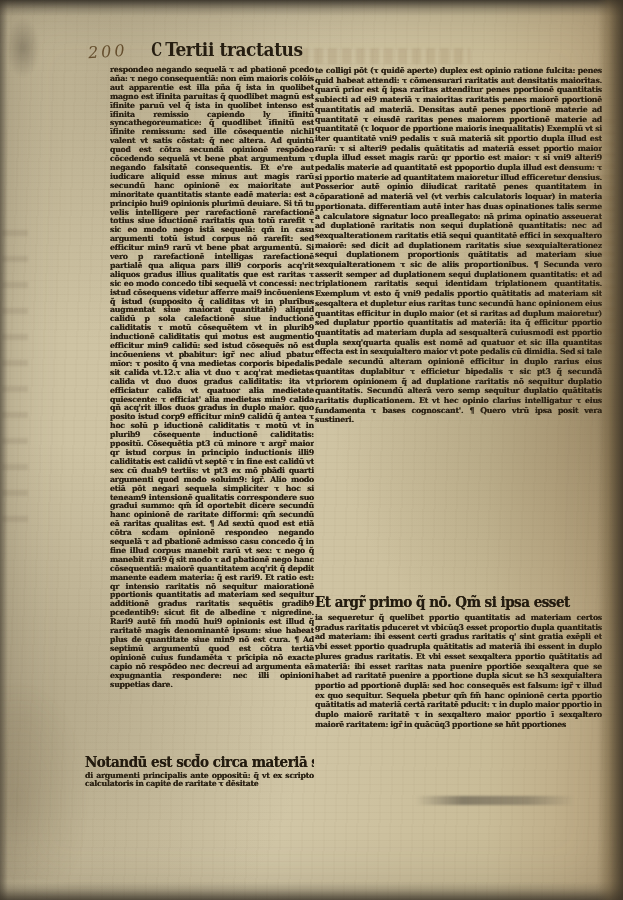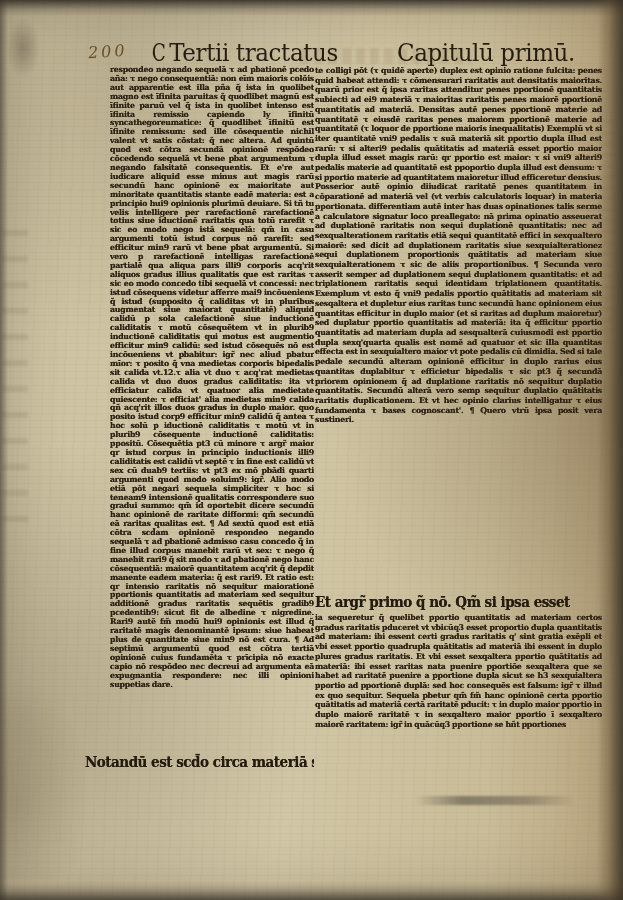--- a/index.html
+++ b/index.html
@@ -25,21 +25,21 @@
     background:linear-gradient(0deg, rgba(48,43,35,.75), rgba(48,43,35,.18) 60%, transparent);}
   .edge-left{position:absolute;left:0;top:0;bottom:0;width:8px;
     background:linear-gradient(90deg, rgba(52,47,39,.55), transparent);}
   .edge-right{position:absolute;right:0;top:0;bottom:0;width:26px;
     background:linear-gradient(270deg, rgba(58,50,38,.8), rgba(110,92,62,.35) 55%, transparent);}
   .vignette{position:absolute;inset:0;pointer-events:none;
     box-shadow:inset 0 0 60px rgba(70,58,40,.35);}
 
   .pagenum{position:absolute;left:88px;top:42px;font-size:16px;font-style:italic;
     color:#5d4524;letter-spacing:3px;transform:rotate(-4deg);opacity:.9;}
-  .rh{position:absolute;top:40px;font-size:23px;font-weight:400;color:#261e12;
+  .rh{position:absolute;top:40px;font-size:17px;font-weight:700;color:#261e12;
     letter-spacing:-.4px;white-space:nowrap;transform:scaleY(1.05);}
   .rh-left{left:150px;}
   .rh-right{left:397px;}
   .capmark{display:inline-block;margin-right:2px;transform:scaleX(.8);}
 
   .col{position:absolute;top:66px;color:#2c2315;}
   .col-left{left:85px;width:229px;height:740px;}
   .col-right{left:315px;width:287px;height:746px;}
   .body{
     position:absolute;left:0;right:0;overflow:hidden;
@@ -83,25 +83,25 @@
   <div class="ghost ghost-margin-right"></div>
   <div class="ghost smudge-left-top"></div>
   <div class="ghost smudge-left-mid"></div>
   <div class="ghost smudge-streak-bottom"></div>
   <div class="ghost stain-bottom-left"></div>
 
   <div class="pagenum">200</div>
   <div class="rh rh-left">
     <span class="capmark">C</span><span>Tertii tractatus</span>
   </div>
-  <div class="rh rh-right">Capitulū primū.</div>
 
   <div class="col col-left">
     <div class="body b1">respondeo negando sequelā τ ad pbationē pcedo aña: τ nego consequentiā: non eīm maioris colōis aut apparentie est illa pña q̃ ista in quolibet magno est īfinita paruitas q̃ quodlibet magnū est īfinite paruū vel q̃ ista in quolibet intenso est īfinita remissio capiendo ly īfinitū syncathegoreumatice: q̃ quodlibet īfinitū est īfinite remissum: sed ille cōsequentie nichil valent vt satis cōstat: q̃ nec altera. Ad quintū quod est cōtra secundā opinionē respōdeo cōcedendo sequelā vt bene pbat argumentum τ negando falsitatē consequentis. Et e're aut iudicare aliquid esse minus aut magis rarū secundū hanc opinionē ex maioritate aut minoritate quantitatis stante eadē materia: est a principio hui9 opinionis plurimū deuiare. Si tñ tu velis intelligere per rarefactionē rarefactionē totius siue iductionē raritatis qua totū rarefit τ sic eo modo nego istā sequelā: qm̃ in casu argumenti totū istud corpus nō rarefit: sed efficitur min9 rarū vt bene pbat argumentū. Si vero p rarefactionē intelligas rarefactionē partialē qua aliqua pars illi9 corporis acq'rit aliquos gradus illius qualitatis que est raritas τ sic eo modo concedo tibi sequelā vt concessi: nec istud cōsequens videtur afferre mai9 incōueniens q̃ istud (supposito q̃ caliditas vt in pluribus augmentat siue maiorat quantitatē) aliquid calidū p sola calefactionē siue inductionē caliditatis τ motū cōsequētem vt in plurib9 inductionē caliditatis qui motus est augmentio efficitur min9 calidū: sed istud cōsequēs nō est incōueniens vt pbabitur: igr̃ nec aliud pbatur mīor: τ posito q̃ vna medietas corporis bipedalis sit calida vt.12.τ alia vt duo τ acq'rat medietas calida vt duo duos gradus caliditatis: ita vt efficiatur calida vt quatuor alia medietate quiescente: τ efficiat' alia medietas min9 calida qñ acq'rit illos duos gradus in duplo maior. quo posito istud corp9 efficitur min9 calidū q̃ antea τ hoc solū p iductionē caliditatis τ motū vt in plurib9 cōsequente inductionē caliditatis: ppositū. Cōsequētia pt3 cū minore τ argr̃ maior qr istud corpus in principio inductionis illi9 caliditatis est calidū vt septē τ in fine est calidū vt sex cū duab9 tertiis: vt pt3 ex mō pbādi quarti argumenti quod modo soluim9: igr̃. Alio modo etiā pōt negari sequela simpliciter τ hoc si teneam9 intensionē qualitatis correspondere suo gradui summo: qm̃ id oportebit dicere secundū hanc opinionē de raritate difformi: qm̃ secundū eā raritas qualitas est. ¶ Ad sextū quod est etiā cōtra scd̄am opinionē respondeo negando sequelā τ ad pbationē admisso casu concedo q̃ in fine illud corpus manebit rarū vt sex: τ nego q̃ manebit rari9 q̃ sit modo τ ad pbationē nego hanc cōsequentiā: maiorē quantitatem acq'rit q̃ depdit manente eadem materia: q̃ est rari9. Et ratio est: qr intensio raritatis nō sequitur maiorationē pportionis quantitatis ad materiam sed sequitur additionē gradus raritatis sequētis gradib9 pcedentib9: sicut fit de albedine τ nigredine. Rari9 autē fm̃ modū hui9 opinionis est illud q̃ raritatē magis denominantē ipsum: siue habeat plus de quantitate siue min9 nō est cura. ¶ Ad septimū argumentū quod est cōtra tertiā opinionē cuius fundamēta τ prīcipia nō exacte capio nō respōdeo nec decreui ad argumenta eā expugnantia respondere: nec illi opinioni suppetias dare.</div>
     <div class="subhead">Notandū est scd̄o circa materiā secū</div>
+    <div class="body b2">di argumenti principalis ante oppositū: q̃ vt ex scripto calculatoris in capite de raritate τ dēsitate</div>
   </div>
 
   <div class="col col-right">
     <div class="body b1">te colligi pōt (τ quidē aperte) duplex est opinio ratione fulcita: penes quid habeat attendi: τ cōmensurari raritatis aut densitatis maioritas. quarū prior est q̃ ipsa raritas attenditur penes pportionē quantitatis subiecti ad ei9 materiā τ maioritas raritatis penes maiorē pportionē quantitatis ad materiā. Densitas autē penes pportionē materie ad quantitatē τ eiusdē raritas penes maiorem pportionē materie ad quantitatē (τ loquor de pportione maioris inequalitatis) Exemplū vt si iter quantitatē vni9 pedalis τ suā materiā sit pportio dupla illud est rarū: τ si alteri9 pedalis quātitatis ad materiā esset pportio maior dupla illud esset magis rarū: qr pportio est maior: τ si vni9 alteri9 pedalis materie ad quantitatē est ppoportio dupla illud est densum: τ si pportio materie ad quantitatem maioretur illud efficeretur densius. Posserior autē opinio diiudicat raritatē penes quantitatem in cōparationē ad materiā vel (vt verbis calculatoris loquar) in materia pportionata. differentiam autē inter has duas opinationes talis serme a calculatore signatur loco preallegato: nā prima opinatio asseuerat ad duplationē raritatis non sequi duplationē quantitatis: nec ad sexqualterationem raritatis etiā sequi quantitatē effici in sexqualtero maiorē: sed dicit ad duplationem raritatis siue sexquialterationez sequi duplationem proportionis quātitatis ad materiam siue sexquialterationem τ sic de aliis proportionibus. ¶ Secunda vero asserit semper ad duplationem sequi duplationem quantitatis: et ad triplationem raritatis sequi identidam triplationem quantitatis. Exemplum vt esto q̃ vni9 pedalis pportio quātitatis ad materiam sit sesqaltera et dupletur eius raritas tunc secundū hanc opinionem eius quantitas efficitur in duplo maior (et si raritas ad duplum maioretur) sed duplatur pportio quantitatis ad materiā: ita q̃ efficitur pportio quantitatis ad materiam dupla ad sesqualterā cuiusmodi est pportio dupla sexq'quarta qualis est nomē ad quatuor et sic illa quantitas effecta est in sexquialtero maior vt pote pedalis cū dimidia. Sed si tale pedale secundū alteram opinionē efficitur in duplo rarius eius quantitas duplabitur τ efficietur bipedalis τ sic pt3 q̃ secundā priorem opinionem q̃ ad duplatione raritatis nō sequitur duplatio quantitatis. Secundū alterā vero semp sequitur duplatio quātitatis raritatis duplicationem. Et vt hec opinio clarius intelligatur τ eius fundamenta τ bases cognoscant'. ¶ Quero vtrū ipsa posit vera sustineri.</div>
     <div class="subhead">Et argr̃ primo q̃ nō. Qm̃ si ipsa esset</div>
     <div class="body b2">ia sequeretur q̃ quelibet pportio quantitatis ad materiam certos gradus raritatis pduceret vt vbicūq3 esset proportio dupla quantitatis ad materiam: ibi essent certi gradus raritatis q' sint gratia exēpli et vbi esset pportio quadrupla quātitatis ad materiā ibi essent in duplo plures gradus raritatis. Et vbi esset sexqaltera pportio quātitatis ad materiā: ibi esset raritas nata puenire pportiōe sexqaltera que se habet ad raritatē puenire a pportione dupla sicut se h3 sexquialtera pportio ad pportionē duplā: sed hoc consequēs est falsum: igr̃ τ illud ex quo sequitur. Sequela pbetur qm̃ fm̃ hanc opinionē certa pportio quātitatis ad materiā certā raritatē pducit: τ in duplo maior pportio in duplo maiorē raritatē τ in sexqaltero maior pportio ī sexqaltero maiorē raritatem: igr̃ in quācūq3 pportione se hñt pportiones</div>
   </div>
 
   <div class="edge-top"></div>
   <div class="edge-bottom"></div>

